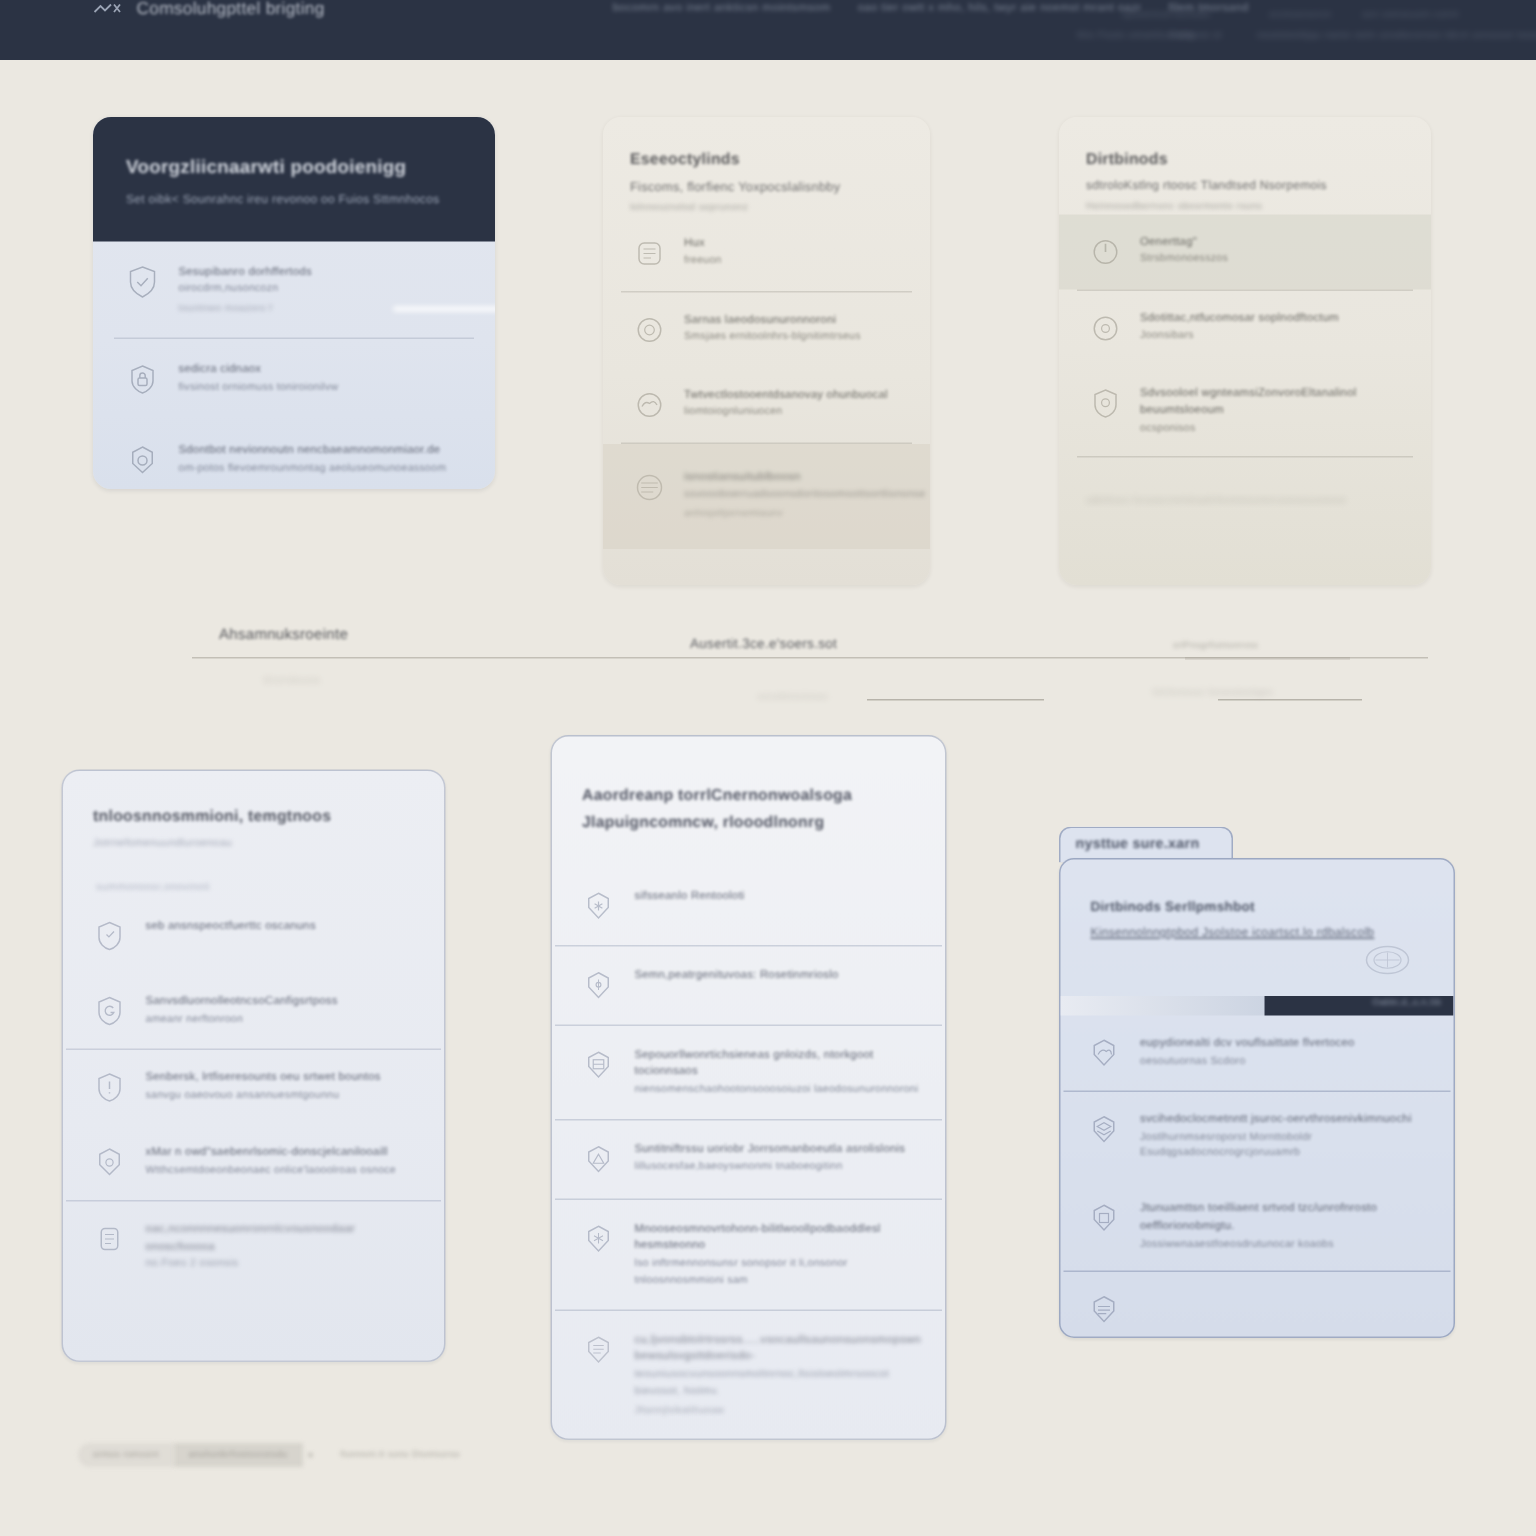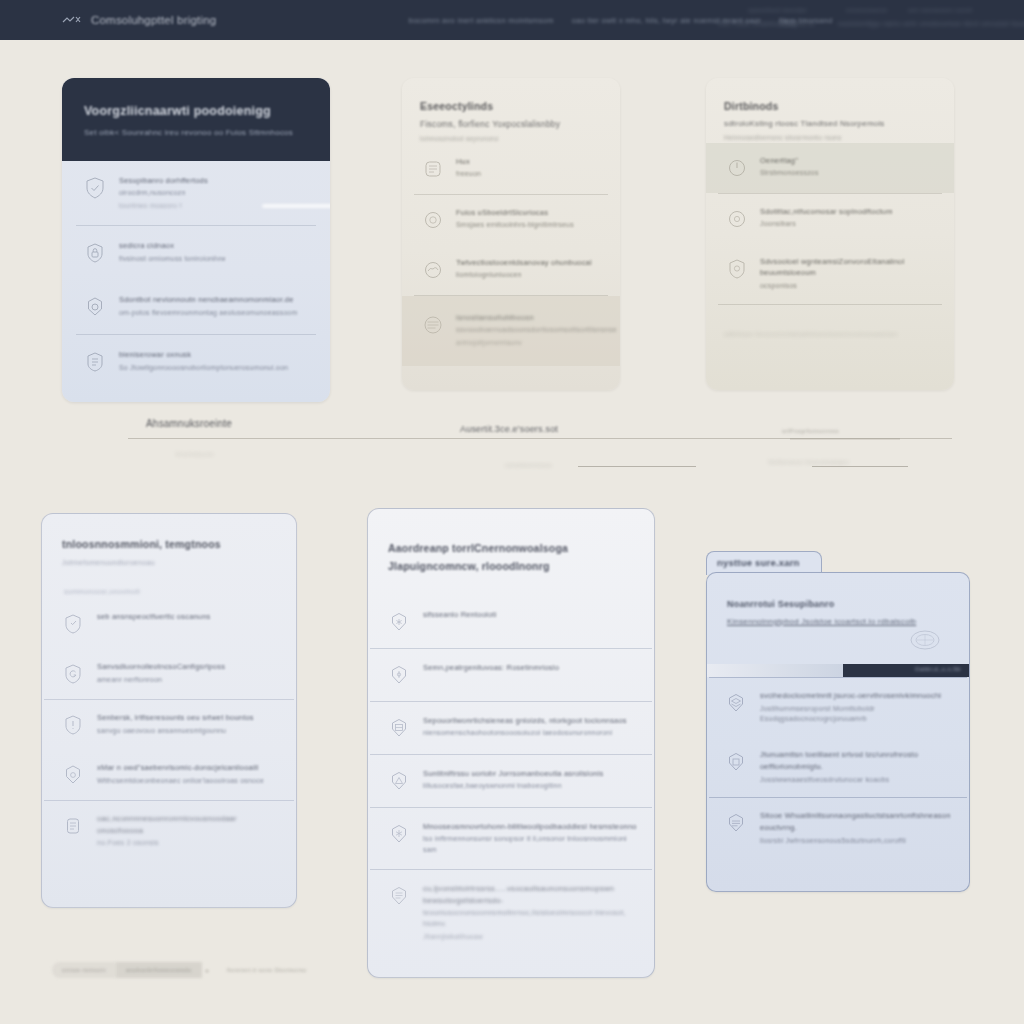--- a/index.html
+++ b/index.html
@@ -12,41 +12,41 @@
   }
 
   
   .bl  { filter: blur(0.9px); letter-spacing:.2px; opacity:.88; }
   .bl2 { filter: blur(1.4px); letter-spacing:.3px; opacity:.7; }
   .bl3 { filter: blur(2.1px); letter-spacing:.4px; opacity:.45; }
 
   
   .topnav {
     position:absolute; left:0; top:0; width:1024px; height:40px;
-    background:#2b3344; display:flex; align-items:center;
+    background:#2b3344; display:flex; align-items:flex-start;
   }
   .brand { display:flex; align-items:center; gap:7px; margin-left:62px; }
   .brand-mark { width:22px; height:10px; position:relative; }
   .brand-mark svg { display:block; }
   .brand-text { font-size:11.5px; color:#c9ced8; white-space:nowrap; }
   .nav-links { display:flex; align-items:center; gap:18px; margin-left:192px; }
   .nav-links span { font-size:7.5px; color:#99a2b2; white-space:nowrap; }
   .nav-right { position:absolute; right:16px; top:4px; width:290px; height:32px; }
   .nav-right .r1 { position:absolute; top:3px; left:30px; font-size:6px; color:#8e97a8; white-space:nowrap; }
   .nav-right .r2 { position:absolute; top:3px; left:128px; font-size:6px; color:#8e97a8; white-space:nowrap; }
   .nav-right .r3 { position:absolute; top:3px; left:190px; font-size:6px; color:#8e97a8; white-space:nowrap; }
   .nav-right .r4 { position:absolute; top:16px; left:0px; font-size:6.5px; color:#8e97a8; white-space:nowrap; }
   .nav-right .r5 { position:absolute; top:16px; left:62px; font-size:6.5px; color:#8e97a8; white-space:nowrap; }
   .nav-right .r6 { position:absolute; top:16px; left:120px; font-size:6.5px; color:#8e97a8; white-space:nowrap; }
 
   
   .card { position:absolute; border-radius:12px; overflow:hidden; }
 
   
-  #cardA { left:62px; top:78px; width:268px; height:324px;
+  #cardA { left:62px; top:78px; width:268px; height:248px;
            background:linear-gradient(180deg,#e3e7ef 0%,#dfe4ee 60%,#d9e0ec 100%);
            box-shadow:0 1px 3px rgba(40,48,66,.10); }
   #cardA .hdr { background:#2b3344; padding:26px 22px 22px 22px; }
   #cardA .hdr h2 { font-size:12.5px; color:#e6eaf1; font-weight:700; }
   #cardA .hdr p  { font-size:8px; color:#aab3c4; margin-top:9px; line-height:1.45; }
   #cardA .rows { }
   #cardA .row { display:flex; gap:11px; padding:14px 18px 14px 20px; align-items:flex-start; }
   #cardA .sep { height:1px; background:rgba(90,104,130,.20); margin:0 14px; }
 
   
@@ -89,21 +89,21 @@
            background:linear-gradient(180deg,#eceef3 0%,#e7eaf1 60%,#e2e6ee 100%);
            border:1px solid rgba(120,130,155,.35); border-radius:12px;
            box-shadow:0 1px 2px rgba(40,48,66,.06); }
   #cardD .pad { padding:24px 20px 0 20px; }
   #cardD h2 { font-size:10.5px; color:#404451; font-weight:700; }
   #cardD .sub { font-size:7px; color:#81879a; margin-top:9px; }
   #cardD .tag { font-size:7px; color:#9aa0b2; margin:22px 0 4px 22px; }
   #cardD .row { display:flex; gap:11px; padding:12px 16px 12px 18px; align-items:flex-start; }
   #cardD .sep { height:1px; background:rgba(110,124,154,.25); margin:0 2px; }
 
-  #cardE { left:367px; top:508px; width:288px; height:470px;
+  #cardE { left:367px; top:490px; width:264px; height:470px;
            background:linear-gradient(180deg,#f2f3f6 0%,#eceef3 50%,#e7eaf1 100%);
            border:1px solid rgba(120,130,155,.40); border-radius:12px;
            box-shadow:0 1px 2px rgba(40,48,66,.06); }
   #cardE .pad { padding:30px 20px 0 20px; }
   #cardE h2 { font-size:10.5px; color:#3d4150; font-weight:700; line-height:1.75; }
   #cardE .row { display:flex; gap:11px; padding:13px 16px 13px 18px; align-items:flex-start; }
   #cardE .sep { height:1px; background:rgba(110,124,154,.28); margin:0 2px; }
 
   #cardF { left:706px; top:572px; width:264px; height:320px;
            background:linear-gradient(180deg,#dde3ef 0%,#d9e0ed 55%,#d5dcea 100%);
@@ -252,21 +252,21 @@
   </div>
   <div class="sep"></div>
   <div class="row">
     <span class="ic">
       <svg width="26" height="26" viewBox="0 0 26 26">
           <circle cx="13" cy="13" r="7.5" fill="none" stroke="#9a968a" stroke-width="1"></circle>
           <circle cx="13" cy="13" r="3.2" fill="none" stroke="#9a968a" stroke-width=".8"></circle>
         </svg>
     </span>
     <div class="txt warm">
-      <div class="l1 bl">Fuios uSboeldrtSlcuriocas</div>
+      <div class="l1 bl">Sarnas laeodosunuronnoroni</div>
       <div class="l2 bl">Smsjaes ernitoolnhrs-blgnitimtrseus</div>
     </div>
   </div>
   <div class="row">
     <span class="ic">
       <svg width="26" height="26" viewBox="0 0 26 26">
           <circle cx="13" cy="13" r="7.5" fill="none" stroke="#9a968a" stroke-width="1"></circle>
           <path d="M8 14 q2 -4 5 -2 q3 -3 5 1" fill="none" stroke="#9a968a" stroke-width=".9"></path>
         </svg>
     </span>
@@ -511,38 +511,50 @@
       <div class="l3 bl2">Jltannjlsikatihuoaw</div>
     </div>
   </div>
 </div>
 
 <div class="tab" style="position:absolute;left:706px;top:551px;width:116px;height:24px;background:#dde3ef;border:1px solid rgba(110,126,160,.55);border-bottom:none;border-radius:8px 8px 0 0;">
   <span style="position:absolute;left:10px;top:5px;font-size:9.5px;color:#3c4356;font-weight:700;white-space:nowrap;" class="bl">nysttue sure.xarn</span>
 </div>
 <div class="card" id="cardF">
   <div class="pad">
-    <h3 class="bl">Noanrrotui Sesupibanro</h3>
+    <h3 class="bl">Dirtbinods Serllpmshbot</h3>
     <div class="sub bl">Kinsennolnngtpbod Jsolstoe  icoartsct.lo  rdbalscolb</div>
   </div>
   <div style="position:relative;height:30px;">
     <span style="position:absolute;right:26px;top:0;opacity:.35;">
       <svg width="36" height="28" viewBox="0 0 36 28">
           <ellipse cx="18" cy="14" rx="14" ry="9" fill="none" stroke="#8b93a8" stroke-width="1"></ellipse>
           <ellipse cx="18" cy="14" rx="9" ry="5.5" fill="none" stroke="#8b93a8" stroke-width=".8"></ellipse>
           <path d="M10 14 h16 M18 9 v10" stroke="#8b93a8" stroke-width=".6"></path>
         </svg>
     </span>
   </div>
   <div class="bar">
     <div class="light"></div>
     <div class="dark">
       <em class="bl2">Oabbi,d,,o,n,Sb</em>
     </div>
   </div>
+  <div class="row">
+    <span class="ic">
+      <svg width="26" height="26" viewBox="0 0 26 26">
+          <path d="M13 4.5 L19.5 8 V14 L13 21 L6.5 14 V8 Z" fill="none" stroke="#7d86a0" stroke-width="1"></path>
+          <path d="M9 14 q2.5 -4.5 5.5 -2 q3 -2.5 3.5 2" fill="none" stroke="#7d86a0" stroke-width=".8"></path>
+        </svg>
+    </span>
+    <div class="txt">
+      <div class="l1 bl">eupydionealti dcv vouflsaittate flvertoceo</div>
+      <div class="l2 bl">oesoutuornas Scdoro</div>
+    </div>
+  </div>
   <div class="sep"></div>
   <div class="row">
     <span class="ic">
       <svg width="26" height="26" viewBox="0 0 26 26">
           <path d="M13 4.5 L19.5 8 V14 L13 21 L6.5 14 V8 Z" fill="none" stroke="#7d86a0" stroke-width="1"></path>
           <path d="M8.5 11 l4.5 -2.5 l4.5 2.5 l-4.5 2.5 Z M8.5 14 l4.5 2.5 l4.5 -2.5" fill="none" stroke="#7d86a0" stroke-width=".8"></path>
         </svg>
     </span>
     <div class="txt">
       <div class="l1 bl">svcihedoclocmetnntt jsuroc-oervthrosenivkimnuochi</div>
@@ -562,24 +574,20 @@
     </div>
   </div>
   <div class="sep"></div>
   <div class="row">
     <span class="ic">
       <svg width="26" height="26" viewBox="0 0 26 26">
           <path d="M13 4.5 L19.5 8 V14 L13 21 L6.5 14 V8 Z" fill="none" stroke="#7d86a0" stroke-width="1"></path>
           <path d="M9 11 h8 M9 13.4 h8 M9 15.8 h5.5" stroke="#7d86a0" stroke-width=".8"></path>
         </svg>
     </span>
-    <div class="txt">
-      <div class="l1 bl">Sitooe Whuatliniltsunnaongastiuctstsanrtonftshneason eouctvrng.</div>
-      <div class="l2 bl">llosrsbi Jwfrrsoensonous5sdsztnunrh,coroffli</div>
-    </div>
   </div>
 </div>
 
 <div class="footer">
   <span class="chip bl2">ormos  rsmvorn</span>
   <span class="chip mid2 bl2">anohonbrfivstsvcstsdu</span>
   <span class="caret bl2">▾</span>
   <span class="foot-note bl2">ftonnsnt.tt sono  Dtontsorso</span>
 </div>
 

